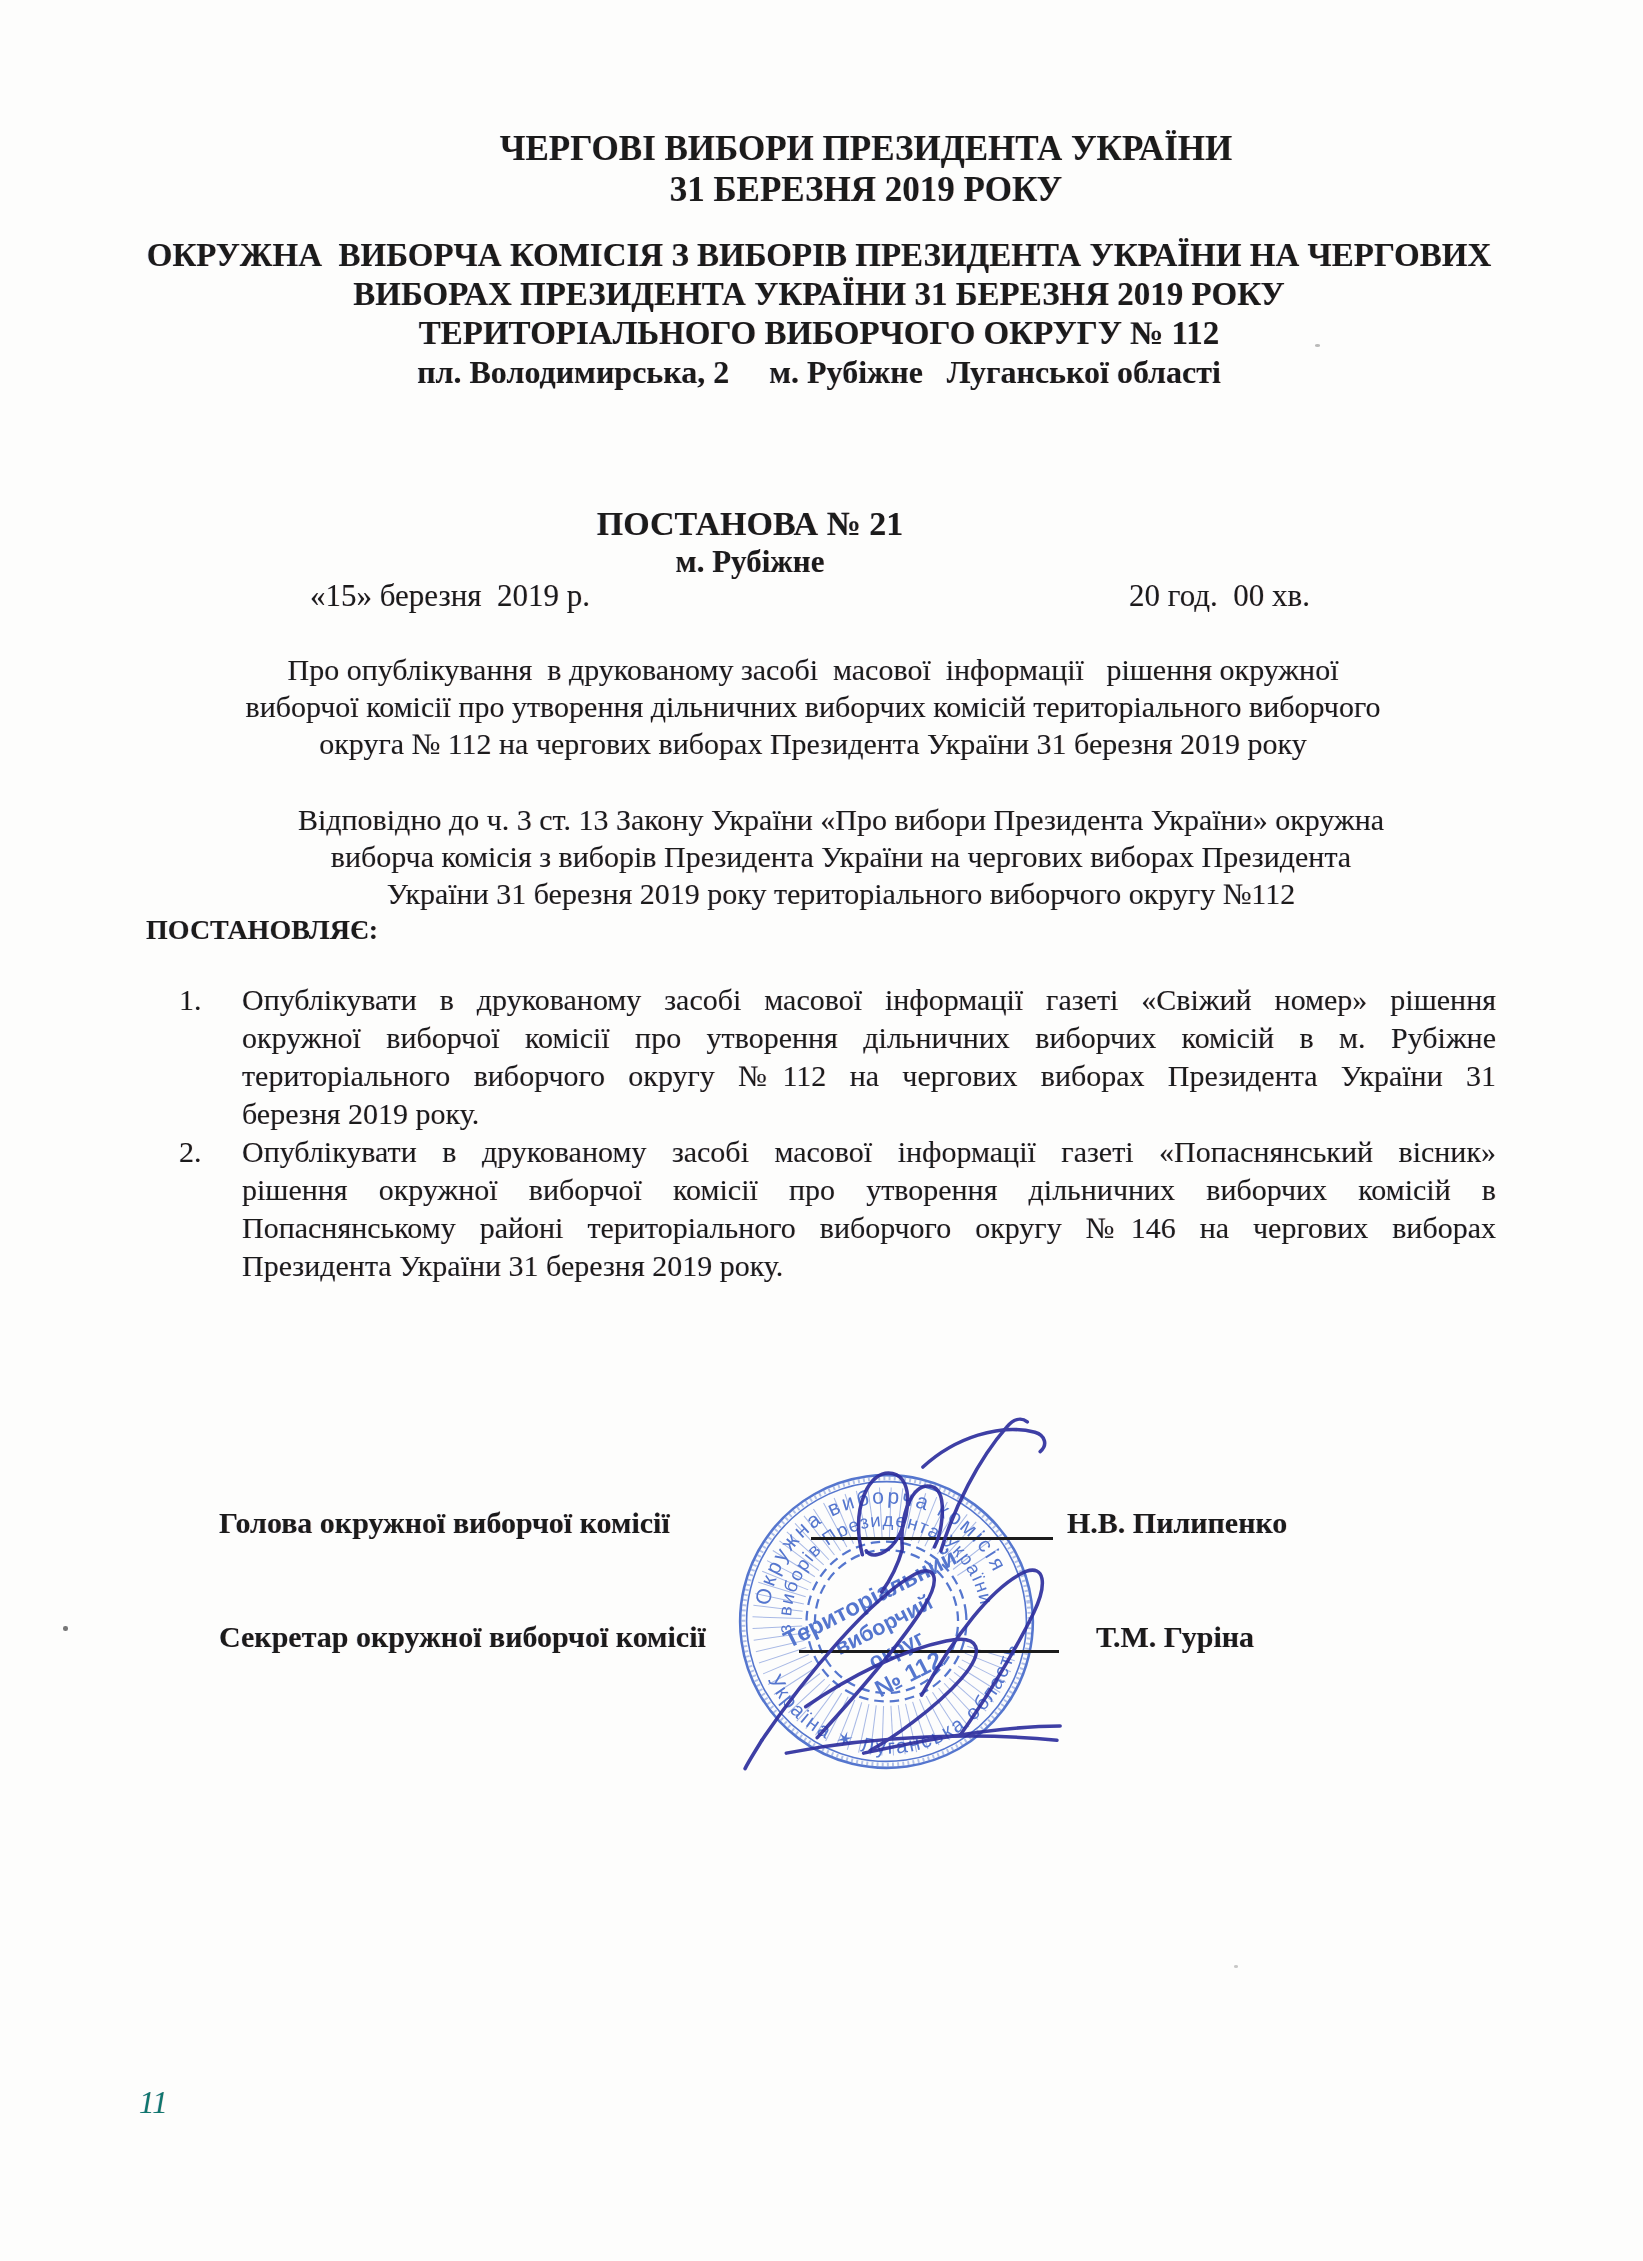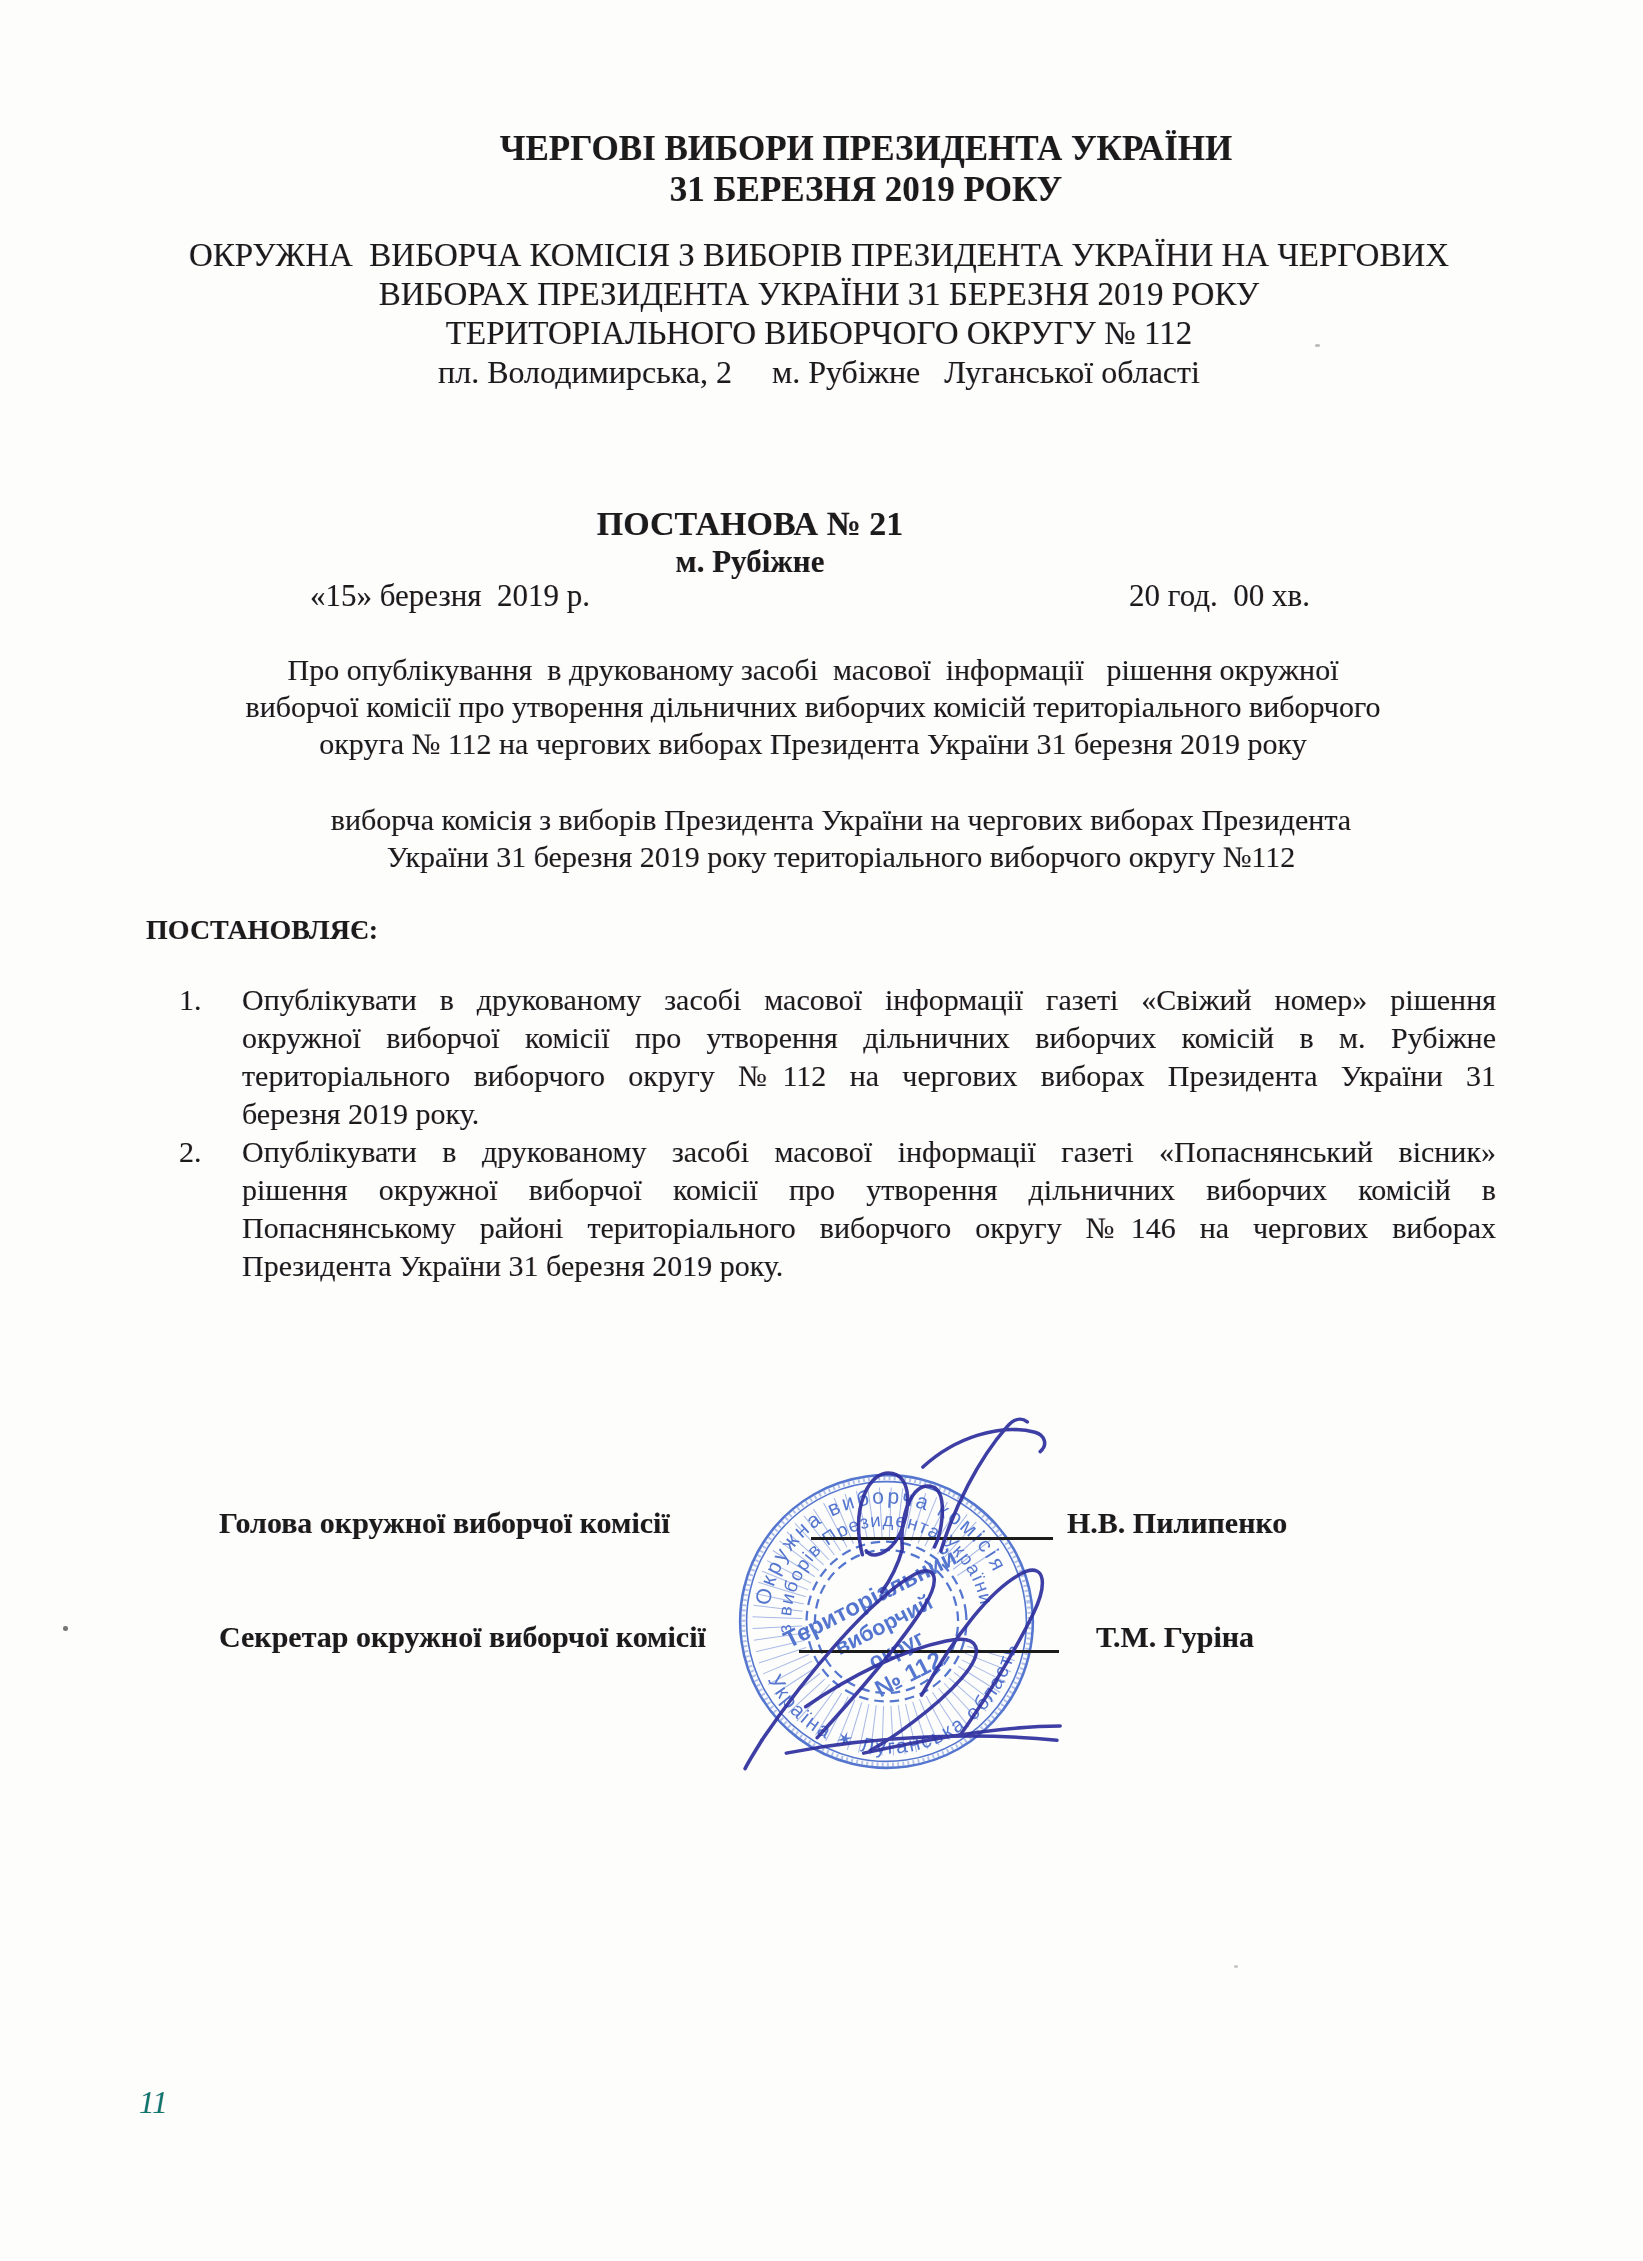--- a/index.html
+++ b/index.html
@@ -6,21 +6,21 @@
   body{width:1644px;height:2261px;background:#fdfdfc;overflow:hidden;
        font-family:"Liberation Serif","DejaVu Serif",serif;color:#191919;}
   .page{position:relative;width:1644px;height:2048px;}
   .doc{color:#1b1b1b;text-shadow:0.6px 0 0 rgba(190,70,50,.18),-0.6px 0 0 rgba(50,80,190,.18);}
   .abs{position:absolute;}
   .cline{text-align:center;white-space:pre;}
   .jline{text-align:justify;text-align-last:justify;white-space:nowrap;}
   .jlast{text-align:left;white-space:pre-wrap;}
 
   .title-block{left:173px;top:128px;width:1386px;font-size:35px;line-height:41px;font-weight:bold;}
-  .org-block{left:126px;top:236px;width:1386px;font-size:33px;line-height:39px;font-weight:normal;}
+  .org-block{left:126px;top:236px;width:1386px;font-size:33px;line-height:39px;font-weight:bold;}
   .org-address{font-size:32px;}
   .post-block{left:57px;top:504px;width:1386px;font-weight:bold;}
   .post-title{font-size:34px;line-height:39px;}
   .post-city{font-size:31px;line-height:37px;}
   .date-row{left:0;top:578px;width:1644px;height:39px;font-size:31px;}
   .date-left{position:absolute;left:310px;top:0;white-space:pre;}
   .time-right{position:absolute;left:1129px;top:0;white-space:pre;}
   .subject-block{left:120px;top:651px;width:1386px;font-size:30px;line-height:37px;font-weight:normal;}
   .preamble-block{left:148px;top:801px;width:1386px;font-size:30px;line-height:37px;}
   .decree-word{left:146px;top:911px;width:1386px;font-size:28px;line-height:37px;font-weight:bold;text-align:left;}
@@ -67,20 +67,21 @@
     <span class="time-right doc">20 год.  00 хв.</span>
   </div>
 
   <div class="abs subject-block">
       <div class="doc cline">Про опублікування  в друкованому засобі  масової  інформації   рішення окружної</div>
       <div class="doc cline">виборчої комісії про утворення дільничних виборчих комісій територіального виборчого</div>
       <div class="doc cline">округа № 112 на чергових виборах Президента України 31 березня 2019 року</div>
     </div>
 
   <div class="abs preamble-block">
+      <div class="doc cline">Відповідно до ч. 3 ст. 13 Закону України «Про вибори Президента України» окружна</div>
       <div class="doc cline">виборча комісія з виборів Президента України на чергових виборах Президента</div>
       <div class="doc cline">України 31 березня 2019 року територіального виборчого округу №112</div>
     </div>
 
   <div class="abs decree-word doc">ПОСТАНОВЛЯЄ:</div>
 
   <div class="abs decree-list">
       <div class="item">
         <div class="item-num doc">1.</div>
         <div class="doc jline">Опублікувати в друкованому засобі масової інформації газеті «Свіжий номер» рішення</div>

